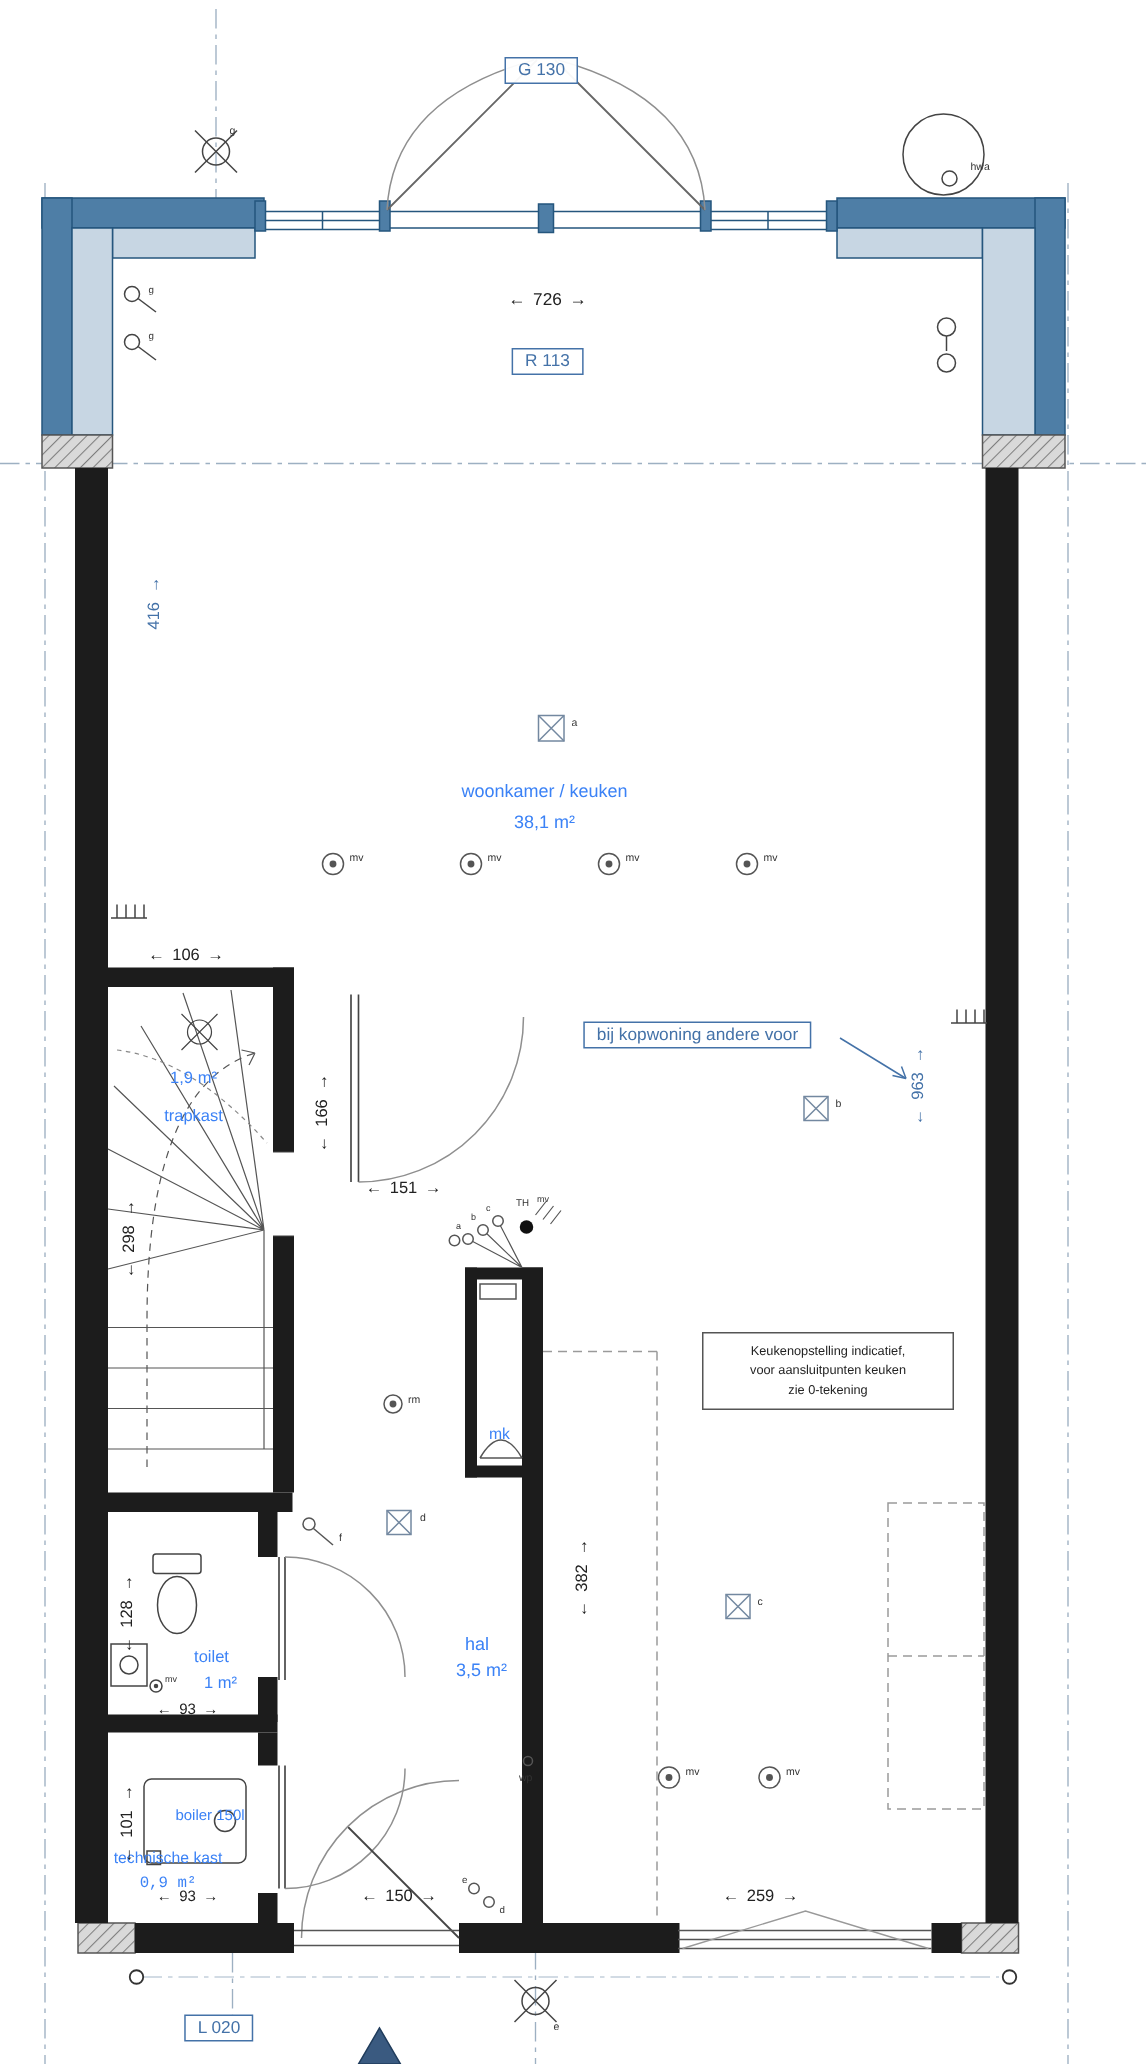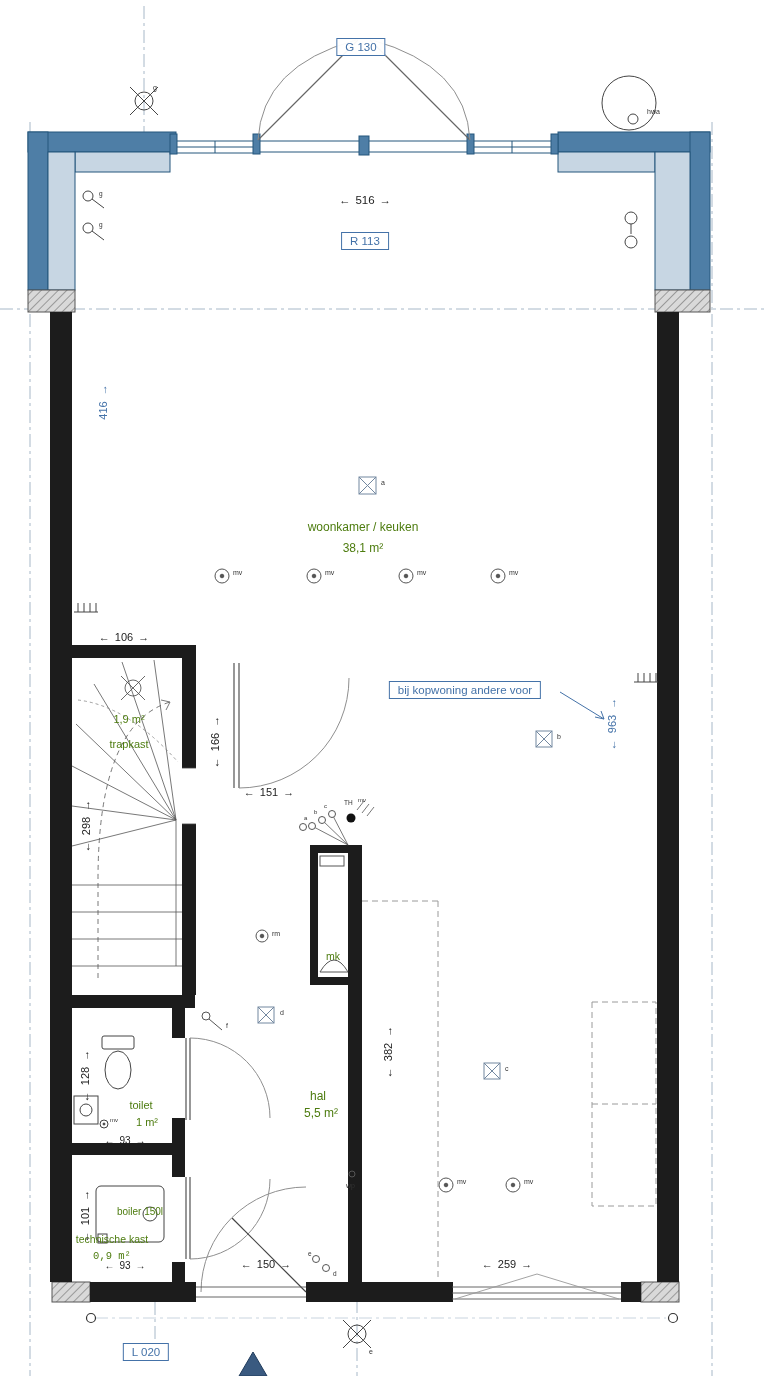--- a/index.html
+++ b/index.html
@@ -1,20 +1,20 @@
 <!DOCTYPE html>
 <html><head>
 <meta charset="utf-8">
 <style>
   html,body{margin:0;padding:0;background:#fff;}
   .plan{position:relative;width:764px;height:1376px;background:#ffffff;overflow:hidden;
         font-family:"Liberation Sans", sans-serif;color:#222;}
   .plan svg{position:absolute;left:0;top:0;}
   .lbl{position:absolute;white-space:nowrap;transform:translate(-50%,-50%);
-       font-size:11px;color:#4d7c0f;background:transparent;}
+       font-size:11px;color:#3b82f6;background:transparent;}
   .lbl.big{font-size:12px;}
   .lbl.small{font-size:10.5px;}
   .tiny{position:absolute;white-space:nowrap;font-size:7px;color:#333;}
   .blue{color:#4472a8;}
   .code-box{position:absolute;transform:translate(-50%,-50%);border:1px solid #4472a8;
             color:#4472a8;font-size:11.5px;padding:2px 8px;background:rgba(255,255,255,.95);
             white-space:nowrap;}
   .hdim{position:absolute;transform:translate(-50%,-50%);display:flex;gap:5px;
         font-size:11px;align-items:center;white-space:nowrap;}
   .vdim{position:absolute;transform:translate(-50%,-50%) rotate(-90deg);display:flex;gap:6px;
@@ -243,37 +243,42 @@
     <rect x="592" y="1002" width="64" height="204"></rect>
     <path d="M592 1104 H656"></path>
   </g>
 </svg>
 
 <div class="code-box" style="left:361px;top:47px;">G 130</div>
 <div class="code-box" style="left:365px;top:241px;">R 113</div>
 <div class="code-box" style="left:146px;top:1352px;text-align:right;">L 020</div>
 <div class="code-box" style="left:465px;top:690px;">bij kopwoning andere voor</div>
 
+<div class="note-box" style="left:468px;top:888px;width:150px;">
+  <span>Keukenopstelling indicatief,</span>
+  <span>voor aansluitpunten keuken</span>
+  <span>zie 0-tekening</span>
+</div>
 
 <div class="lbl big" style="left:363px;top:527px;">woonkamer / keuken</div>
 <div class="lbl big" style="left:363px;top:548px;">38,1 m²</div>
 <div class="lbl" style="left:129px;top:702px;margin-top:42px;">trapkast</div>
 <div class="lbl" style="left:129px;top:719px;">1,9 m²</div>
 <div class="lbl" style="left:141px;top:1105px;">toilet</div>
 <div class="lbl" style="left:147px;top:1122px;">1 m²</div>
 <div class="lbl big" style="left:318px;top:1096px;">hal</div>
-<div class="lbl big" style="left:321px;top:1113px;">5,5 m²</div>
+<div class="lbl big" style="left:321px;top:1113px;">3,5 m²</div>
 <div class="lbl small" style="left:112px;top:1239px;">technische kast</div>
 <div class="lbl small" style="left:112px;top:1256px;font-family:Liberation Mono, monospace;">0,9 m²</div>
 <div class="lbl small" style="left:140px;top:1211px;font-size:10px;">boiler 150l</div>
 <div class="lbl small" style="left:333px;top:956px;">mk</div>
 
 <div class="hdim" style="left:365px;top:200px;font-size:11.5px;">
   <span>←</span>
-      <span>516</span>
+      <span>726</span>
       <span>→</span>
 </div>
 <div class="hdim" style="left:124px;top:637px;">
   <span>←</span>
       <span>106</span>
       <span>→</span>
 </div>
 <div class="hdim" style="left:269px;top:792px;">
   <span>←</span>
       <span>151</span>

